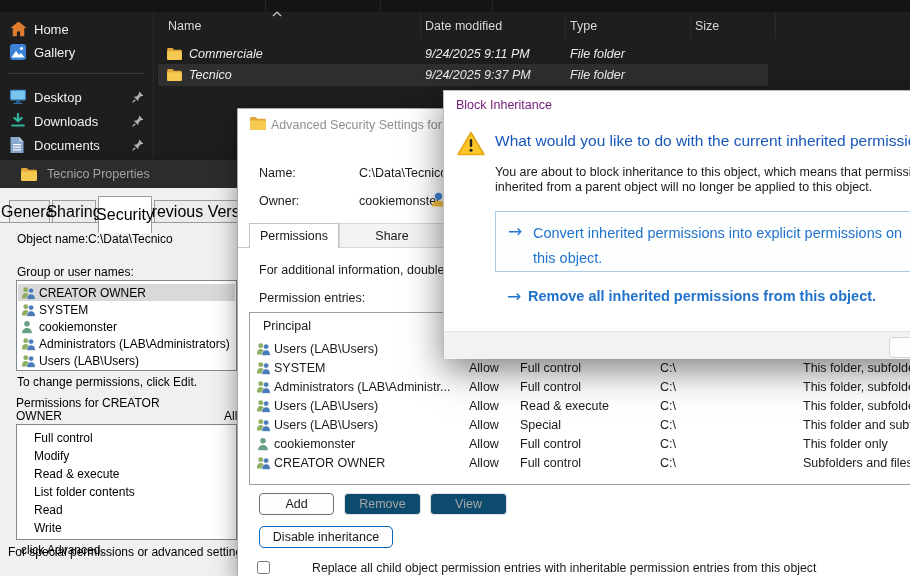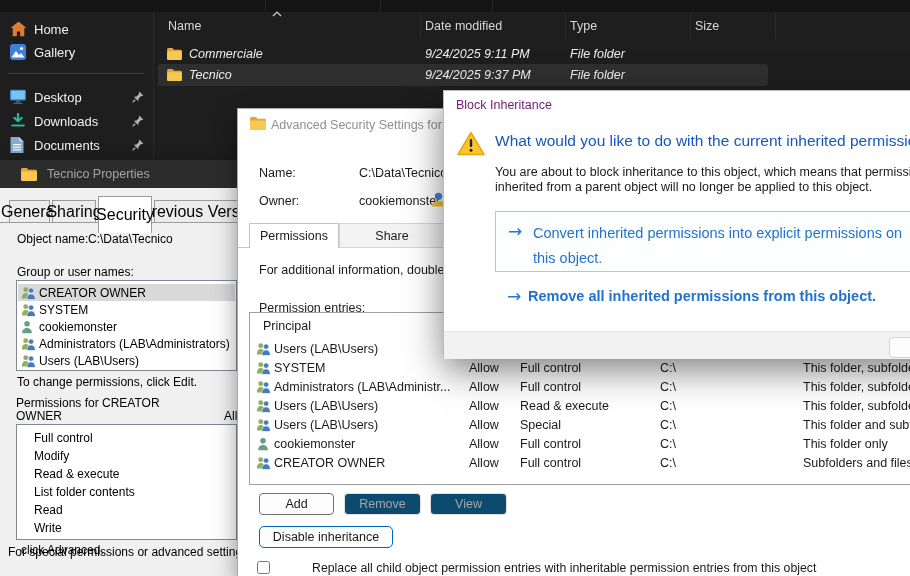--- a/index.html
+++ b/index.html
@@ -305,21 +305,21 @@
           <path d="M0.8 13.6C0.8 9.8 3.8 8.2 7 8.2C10.2 8.2 13.2 9.8 13.2 13.6Z" fill="#f2c03c"></path>
         </svg>
     </span>
 
     <div class="abs atabline"></div>
     <div class="atab active" style="left:11px;width:90px;">Permissions</div>
     <div class="atab inactive" style="left:101px;width:106px;">Share</div>
     <div class="abs atabcover"></div>
 
     <span class="abs" style="left:21px;top:154px;white-space:nowrap;">For additional information, double-click a permission entry. To modify a permission entry, select the entry and click Edit (if available).</span>
-    <span class="abs" style="left:21px;top:182px;margin-top:10px;">Permission entries:</span>
+    <span class="abs" style="left:21px;top:182px;">Permission entries:</span>
 
     <div id="ptable" class="abs">
       <span class="abs" style="left:13px;top:6px;font-size:12.5px;">Principal</span>
 
       <div class="trow" style="top:26px;">
         <span class="tcell" style="left:5px;display:flex;">
             <svg width="15" height="13" viewBox="0 0 16 14">
               <circle cx="5" cy="3.4" r="2.6" fill="#8eae60"></circle>
               <path d="M1 11.5C1 8.6 3 7 5 7C7 7 9 8.6 9 11.5V13H1Z" fill="#8eae60"></path>
               <circle cx="10.8" cy="4.4" r="2.8" fill="#4879b8" stroke="#fff" stroke-width="0.6"></circle>

